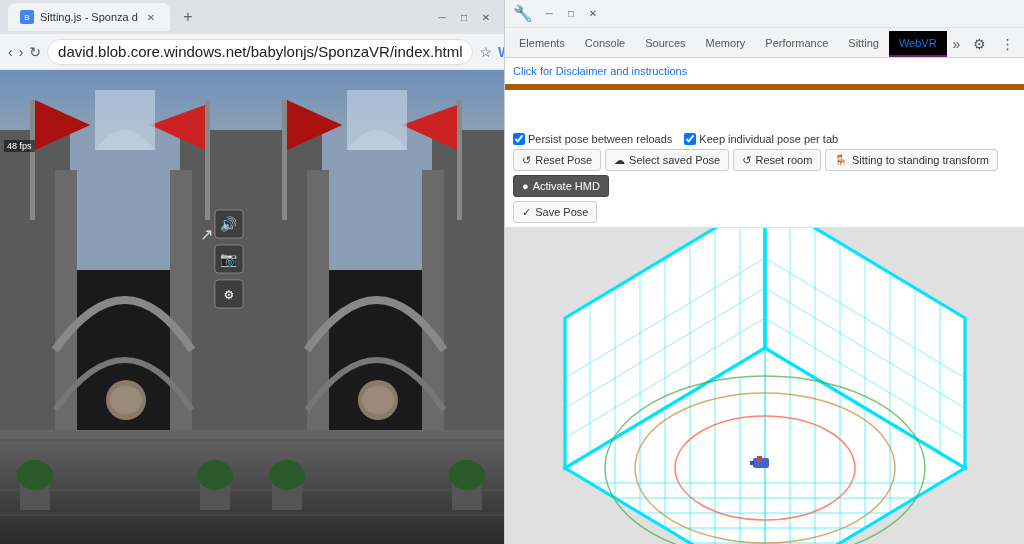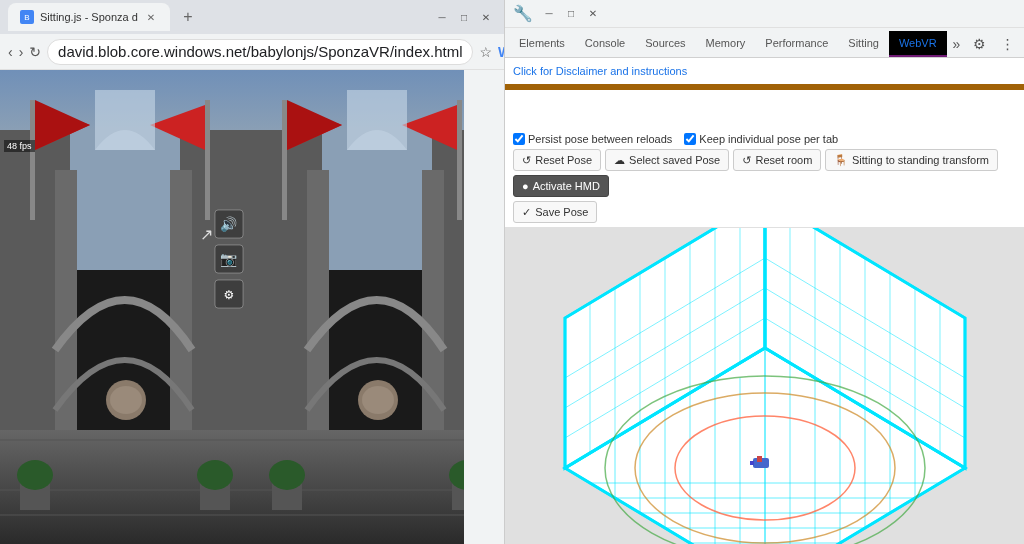--- a/index.html
+++ b/index.html
@@ -14,21 +14,21 @@
     .new-tab { width: 28px; height: 28px; display: flex; align-items: center; justify-content: center; font-size: 16px; color: #666; cursor: pointer; }
     .window-controls { margin-left: auto; display: flex; gap: 2px; }
     .win-btn { width: 20px; height: 20px; border-radius: 2px; display: flex; align-items: center; justify-content: center; font-size: 10px; color: #555; cursor: pointer; }
 
     .browser-toolbar { height: 36px; background: #f1f3f4; display: flex; align-items: center; padding: 0 8px; gap: 6px; border-bottom: 1px solid #e0e0e0; }
     .nav-btn { width: 24px; height: 24px; border-radius: 50%; display: flex; align-items: center; justify-content: center; cursor: pointer; font-size: 14px; color: #555; }
     .address-bar { flex: 1; height: 26px; background: white; border-radius: 13px; border: 1px solid #ddd; display: flex; align-items: center; padding: 0 10px; font-size: 12px; color: #202124; }
     .fps-badge { position: absolute; top: 70px; left: 4px; background: rgba(0,0,0,0.5); color: white; font-size: 9px; padding: 1px 3px; z-index: 10; }
 
     
-    .vr-viewport { width: 464px; height: 474px; position: relative; overflow: hidden; background: #222; }
+    .vr-viewport { width: 504px; height: 474px; position: relative; overflow: hidden; background: #222; }
     .vr-half { width: 252px; height: 474px; position: absolute; top: 0; overflow: hidden; }
     .vr-left { left: 0; }
     .vr-right { left: 252px; }
 
     
     .devtools { width: 520px; height: 544px; background: white; position: absolute; right: 0; top: 0; border-left: 1px solid #ccc; }
     .devtools-titlebar { height: 28px; background: #f1f3f4; display: flex; align-items: center; padding: 0 8px; gap: 6px; border-bottom: 1px solid #e0e0e0; font-size: 12px; color: #333; }
     .devtools-title { flex: 1; font-size: 11px; color: #333; }
     .devtools-win-controls { display: flex; gap: 2px; }
 

